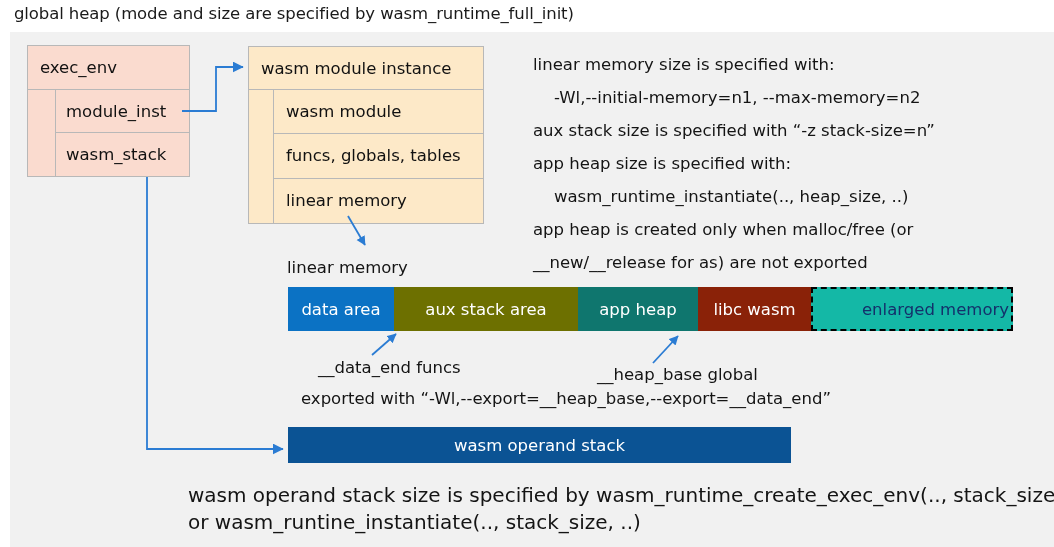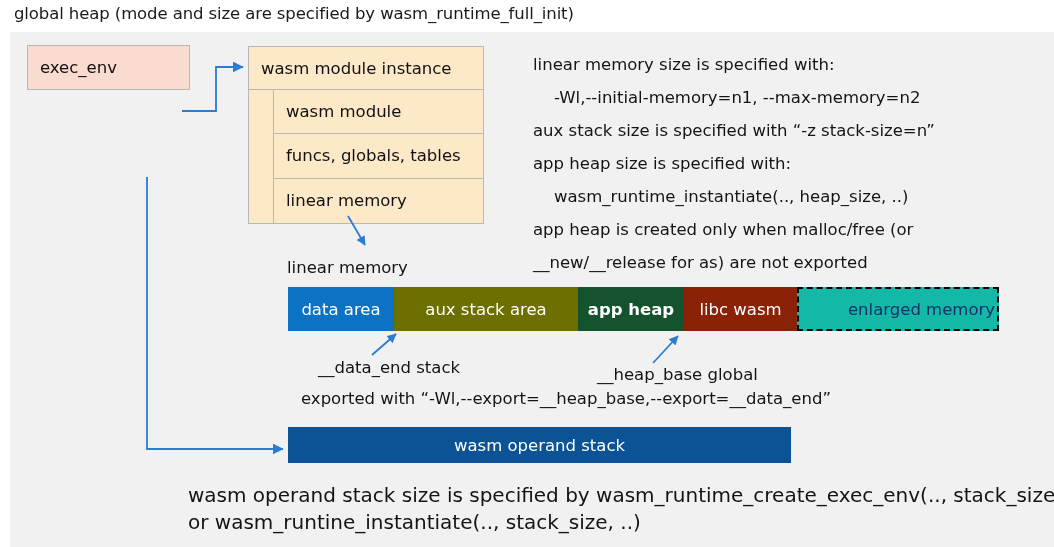--- a/index.html
+++ b/index.html
@@ -118,20 +118,27 @@
 <body>
 
 <div id="root">
 
   <div class="title">global heap (mode and size are specified by wasm_runtime_full_init)</div>
 
   <div class="panel"></div>
 
   <div class="tbox" id="exec-env">
     <div class="hdr">exec_env</div>
+    <div class="body">
+      <div class="gutter"></div>
+      <div class="rows">
+        <div class="row">module_inst</div>
+        <div class="row">wasm_stack</div>
+      </div>
+    </div>
   </div>
 
   <div class="tbox" id="wmi">
     <div class="hdr">wasm module instance</div>
     <div class="body">
       <div class="gutter"></div>
       <div class="rows">
         <div class="row">wasm module</div>
         <div class="row">funcs, globals, tables</div>
         <div class="row">linear memory</div>
@@ -144,26 +151,26 @@
 aux stack size is specified with “-z stack-size=n”
 app heap size is specified with:
     wasm_runtime_instantiate(.., heap_size, ..)
 app heap is created only when malloc/free (or
 __new/__release for as) are not exported</div>
 
   <div class="lm-label">linear memory</div>
   <div class="membar" id="membar">
       <div class="seg" style="width: 106px; background: rgb(11, 114, 196); color: rgb(255, 255, 255);">data area</div>
       <div class="seg" style="width: 184px; background: rgb(109, 112, 0); color: rgb(255, 255, 255);">aux stack area</div>
-      <div class="seg" style="width: 106px; background: #14532d; color: rgb(255, 255, 255); font-weight: bold;">app heap</div>
+      <div class="seg" style="width: 120px; background: #0f766e; color: rgb(255, 255, 255);">app heap</div>
       <div class="seg" style="width: 113px; background: rgb(138, 34, 8); color: rgb(255, 255, 255);">libc wasm</div>
       <div class="seg dashed" style="width: 202px; background: #14b8a6; color: rgb(20, 48, 107); padding-left: 47px;">enlarged memory</div>
     </div>
 
-  <div class="anno" id="anno-data-end">__data_end stack</div>
+  <div class="anno" id="anno-data-end">__data_end funcs</div>
   <div class="anno" id="anno-heap-base">__heap_base global</div>
   <div class="anno" id="anno-exported">exported with “-Wl,--export=__heap_base,--export=__data_end”</div>
 
   <div class="opstack">wasm operand stack</div>
   <div class="bottom-note">wasm operand stack size is specified by wasm_runtime_create_exec_env(.., stack_size)
 or wasm_runtine_instantiate(.., stack_size, ..)</div>
 
   <svg class="arrows" viewBox="0 0 1054 547">
     <defs>
       <marker id="ah" markerWidth="7" markerHeight="7" refX="5.6" refY="3" orient="auto">

